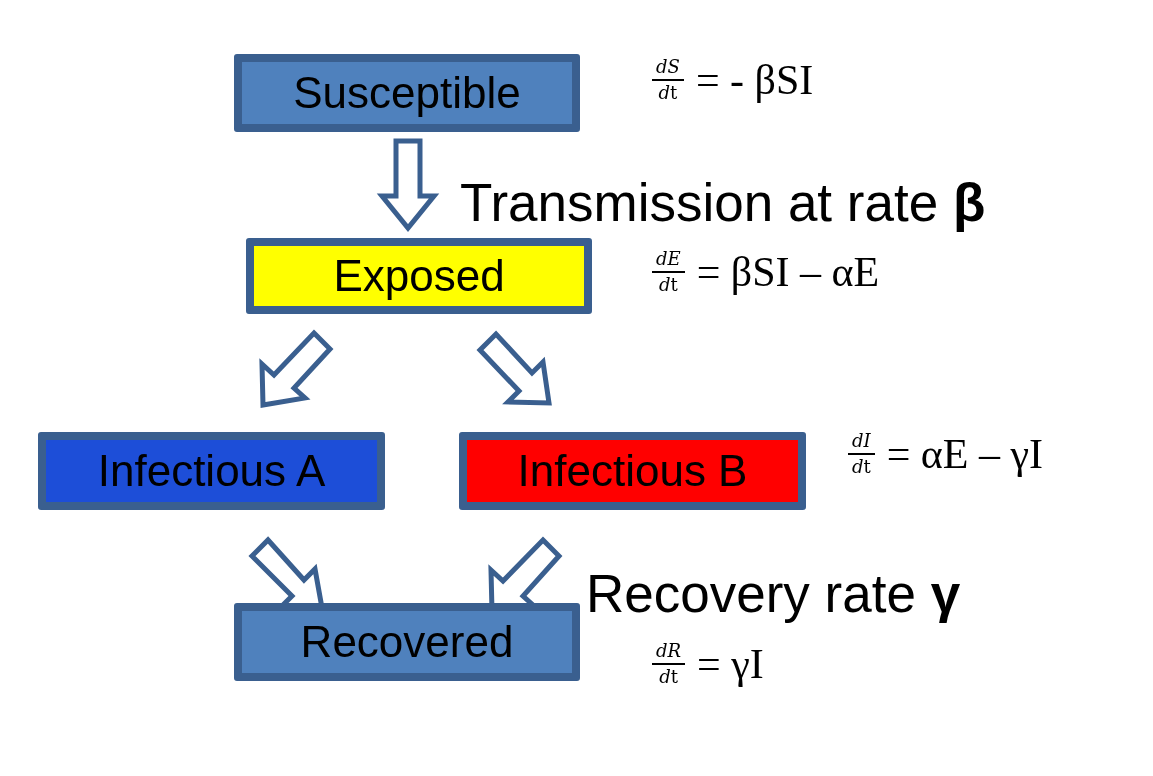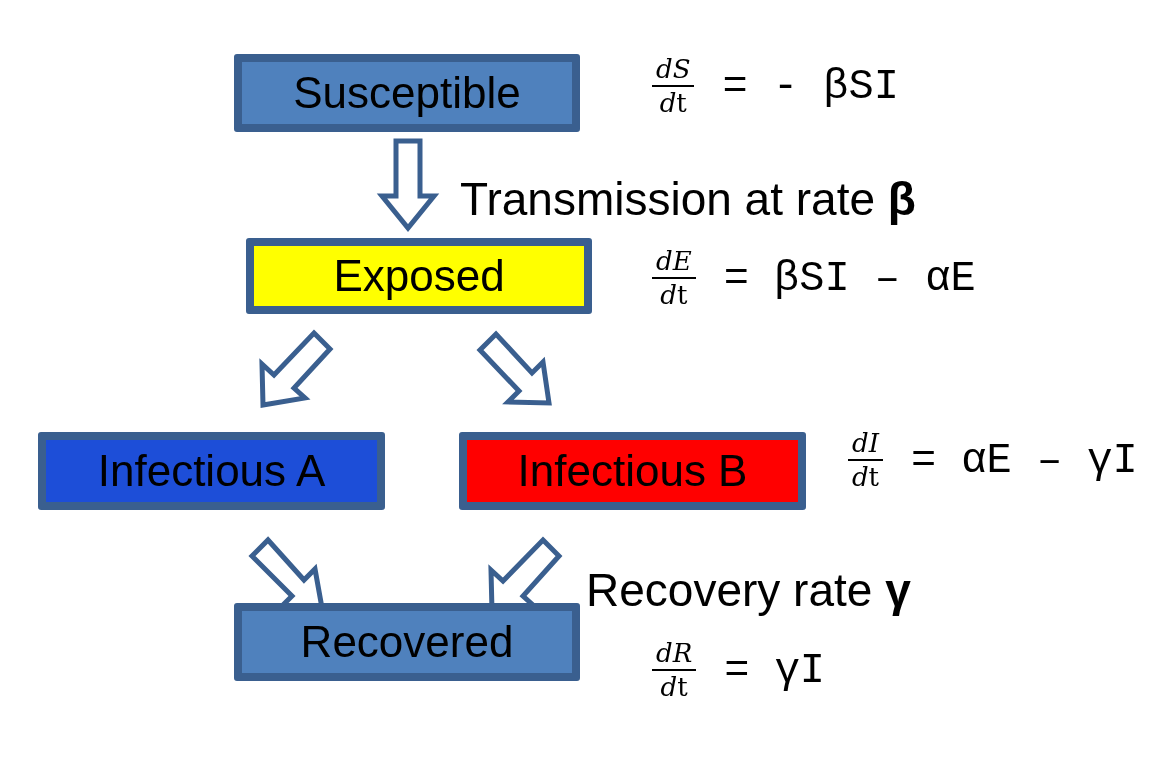--- a/index.html
+++ b/index.html
@@ -3,26 +3,26 @@
 <meta charset="utf-8">
 <style>
   html, body { margin: 0; padding: 0; background: #ffffff; }
   body { width: 1153px; height: 776px; position: relative; overflow: hidden;
          font-family: "Liberation Sans", sans-serif; color: #000; }
   .box { position: absolute; box-sizing: border-box; border: 8px solid #7f1d1d;
          border-radius: 3px; display: flex; align-items: center; justify-content: center;
          font-size: 44px; line-height: 1; color: #000; }
   .eq { position: absolute; display: flex; align-items: center; font-size: 42px; white-space: nowrap; }
   .frac { display: inline-flex; flex-direction: column; align-items: center; margin-right: 12px;
-          font-family: "DejaVu Serif", serif; font-style: italic; font-size: 26px; line-height: 1.05; }
+          font-family: "DejaVu Serif", serif; font-style: italic; font-size: 18px; line-height: 1.05; }
   .frac .num { padding: 0 4px 2px 4px; border-bottom: 2px solid #000; }
   .frac .den { padding-top: 3px; }
   .frac .den .up { font-style: normal; }
-  .rhs { font-family: Liberation Mono, monospace; margin-left: 16px; }
-  .label { position: absolute; font-size: 46px; white-space: nowrap; }
+  .rhs { font-family: Liberation Serif, serif; }
+  .label { position: absolute; font-size: 53px; white-space: nowrap; }
   .label b { font-weight: bold; }
   svg.arrows { position: absolute; left: 0; top: 0; }
 </style>
 </head>
 <body>
 
 <svg class="arrows" width="1153" height="776">
   <g fill="#ffffff" stroke="#3a5f8f" stroke-width="5" stroke-linejoin="miter">
 
     <polygon points="396,141 420,141 420,196 434,196 408,228 382,196 396,196"></polygon>

